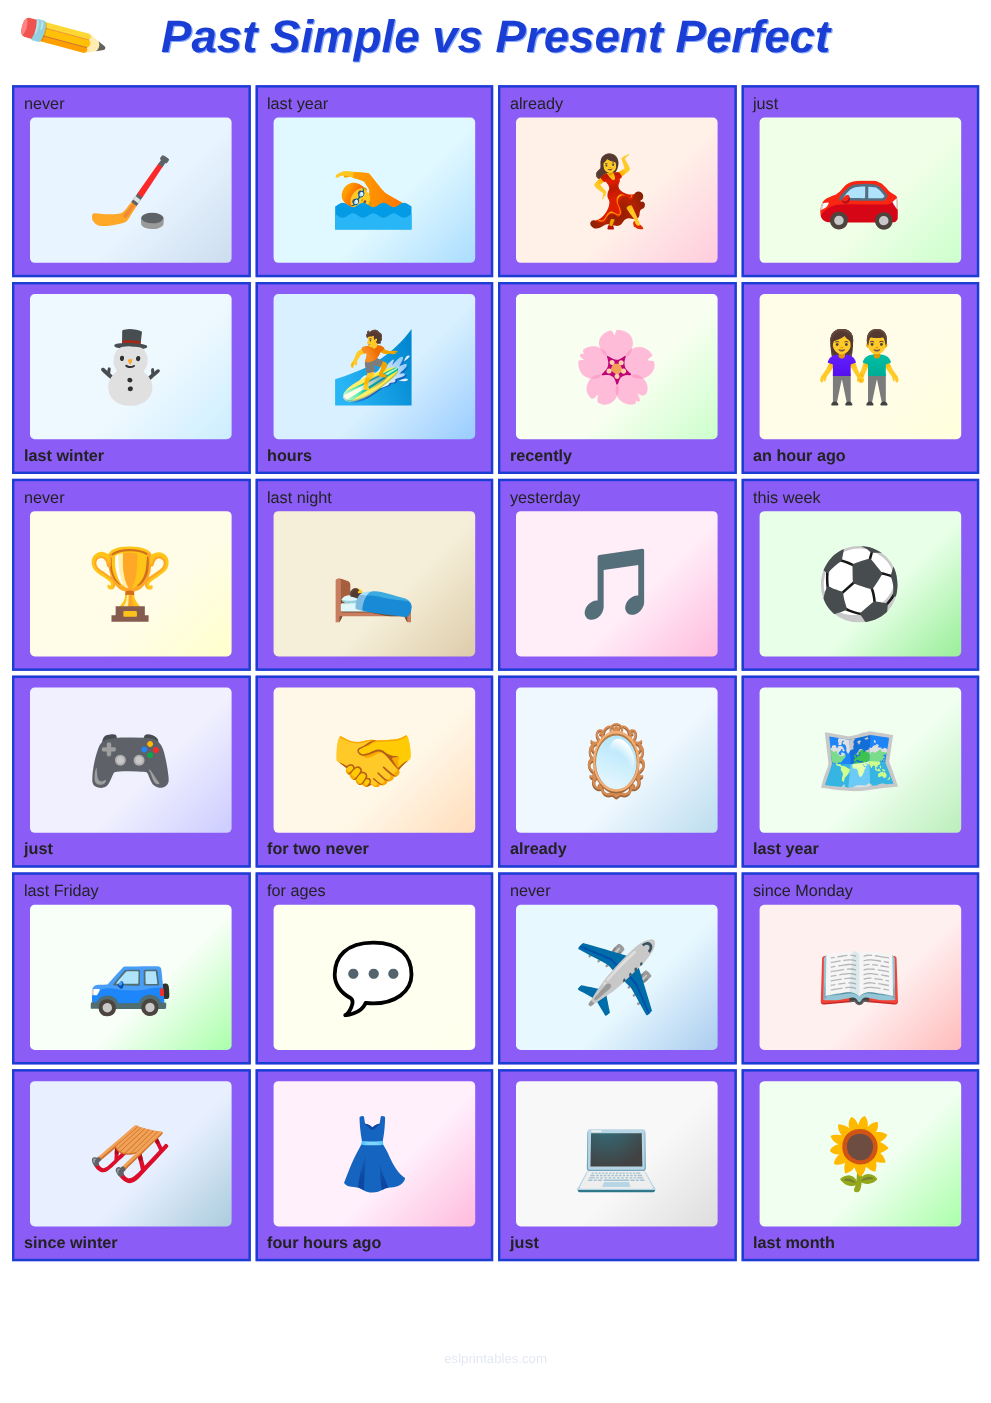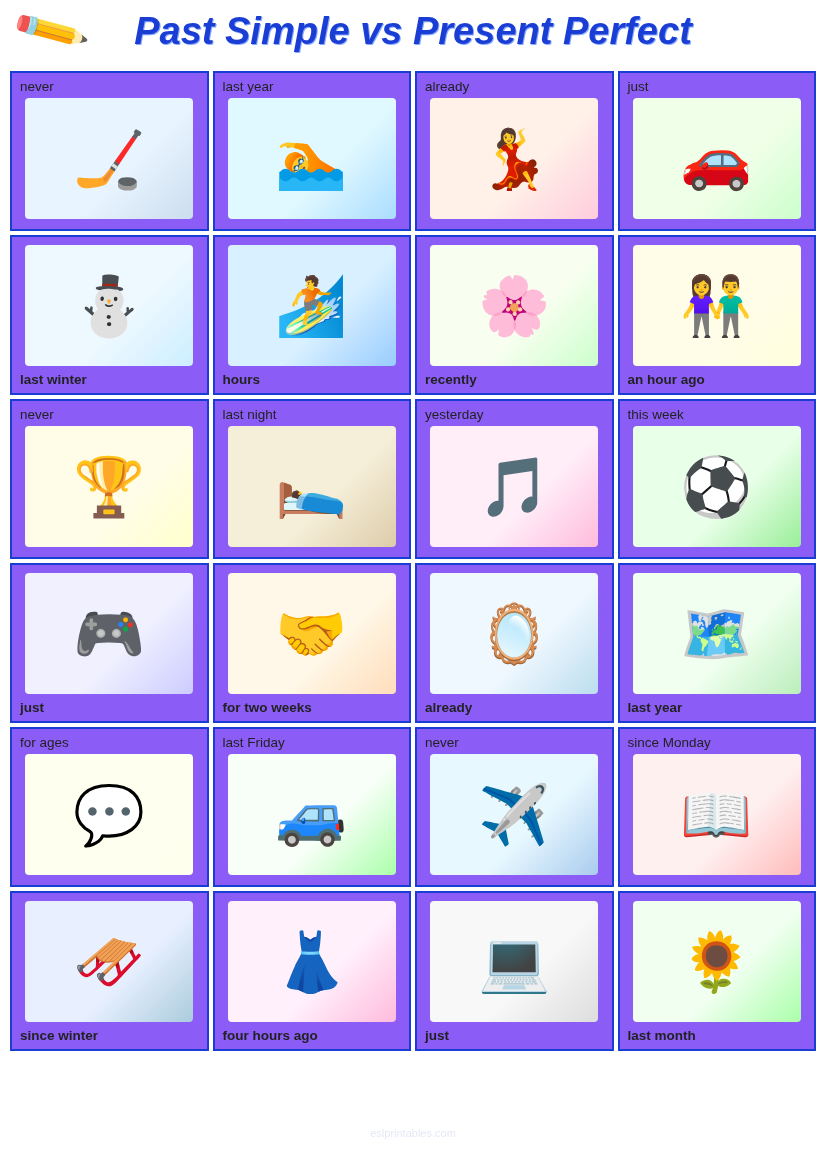--- a/index.html
+++ b/index.html
@@ -178,39 +178,39 @@
     <div class="card">
       <div class="card-label card-label-top">this week</div>
       <div class="card-img img-soccer" style="border-radius: 4px; width: 90%; margin: 4px auto; min-height: 110px; font-size: 58px; display: flex; align-items: center; justify-content: center;">⚽</div>
     </div>
     <div class="card">
       <div class="card-img img-gaming" style="border-radius: 4px; width: 90%; margin: 4px auto; min-height: 110px; font-size: 58px; display: flex; align-items: center; justify-content: center;">🎮</div>
       <div class="card-label card-label-bottom">just</div>
     </div>
     <div class="card">
       <div class="card-img img-meeting" style="border-radius: 4px; width: 90%; margin: 4px auto; min-height: 110px; font-size: 58px; display: flex; align-items: center; justify-content: center;">🤝</div>
-      <div class="card-label card-label-bottom">for two weeks</div>
+      <div class="card-label card-label-bottom">for two never</div>
     </div>
     <div class="card">
       <div class="card-img img-mirror" style="border-radius: 4px; width: 90%; margin: 4px auto; min-height: 110px; font-size: 58px; display: flex; align-items: center; justify-content: center;">🪞</div>
       <div class="card-label card-label-bottom">already</div>
     </div>
     <div class="card">
       <div class="card-img img-map" style="border-radius: 4px; width: 90%; margin: 4px auto; min-height: 110px; font-size: 58px; display: flex; align-items: center; justify-content: center;">🗺️</div>
       <div class="card-label card-label-bottom">last year</div>
     </div>
     <div class="card">
+      <div class="card-label card-label-top">last Friday</div>
+      <div class="card-img img-car" style="border-radius: 4px; width: 90%; margin: 4px auto; min-height: 110px; font-size: 58px; display: flex; align-items: center; justify-content: center;">🚙</div>
+    </div>
+    <div class="card">
       <div class="card-label card-label-top">for ages</div>
       <div class="card-img img-chat" style="border-radius: 4px; width: 90%; margin: 4px auto; min-height: 110px; font-size: 58px; display: flex; align-items: center; justify-content: center;">💬</div>
     </div>
     <div class="card">
-      <div class="card-label card-label-top">last Friday</div>
-      <div class="card-img img-car" style="border-radius: 4px; width: 90%; margin: 4px auto; min-height: 110px; font-size: 58px; display: flex; align-items: center; justify-content: center;">🚙</div>
-    </div>
-    <div class="card">
       <div class="card-label card-label-top">never</div>
       <div class="card-img img-plane" style="border-radius: 4px; width: 90%; margin: 4px auto; min-height: 110px; font-size: 58px; display: flex; align-items: center; justify-content: center;">✈️</div>
     </div>
     <div class="card">
       <div class="card-label card-label-top">since Monday</div>
       <div class="card-img img-reading" style="border-radius: 4px; width: 90%; margin: 4px auto; min-height: 110px; font-size: 58px; display: flex; align-items: center; justify-content: center;">📖</div>
     </div>
     <div class="card">
       <div class="card-img img-sled" style="border-radius: 4px; width: 90%; margin: 4px auto; min-height: 110px; font-size: 58px; display: flex; align-items: center; justify-content: center;">🛷</div>
       <div class="card-label card-label-bottom">since winter</div>

